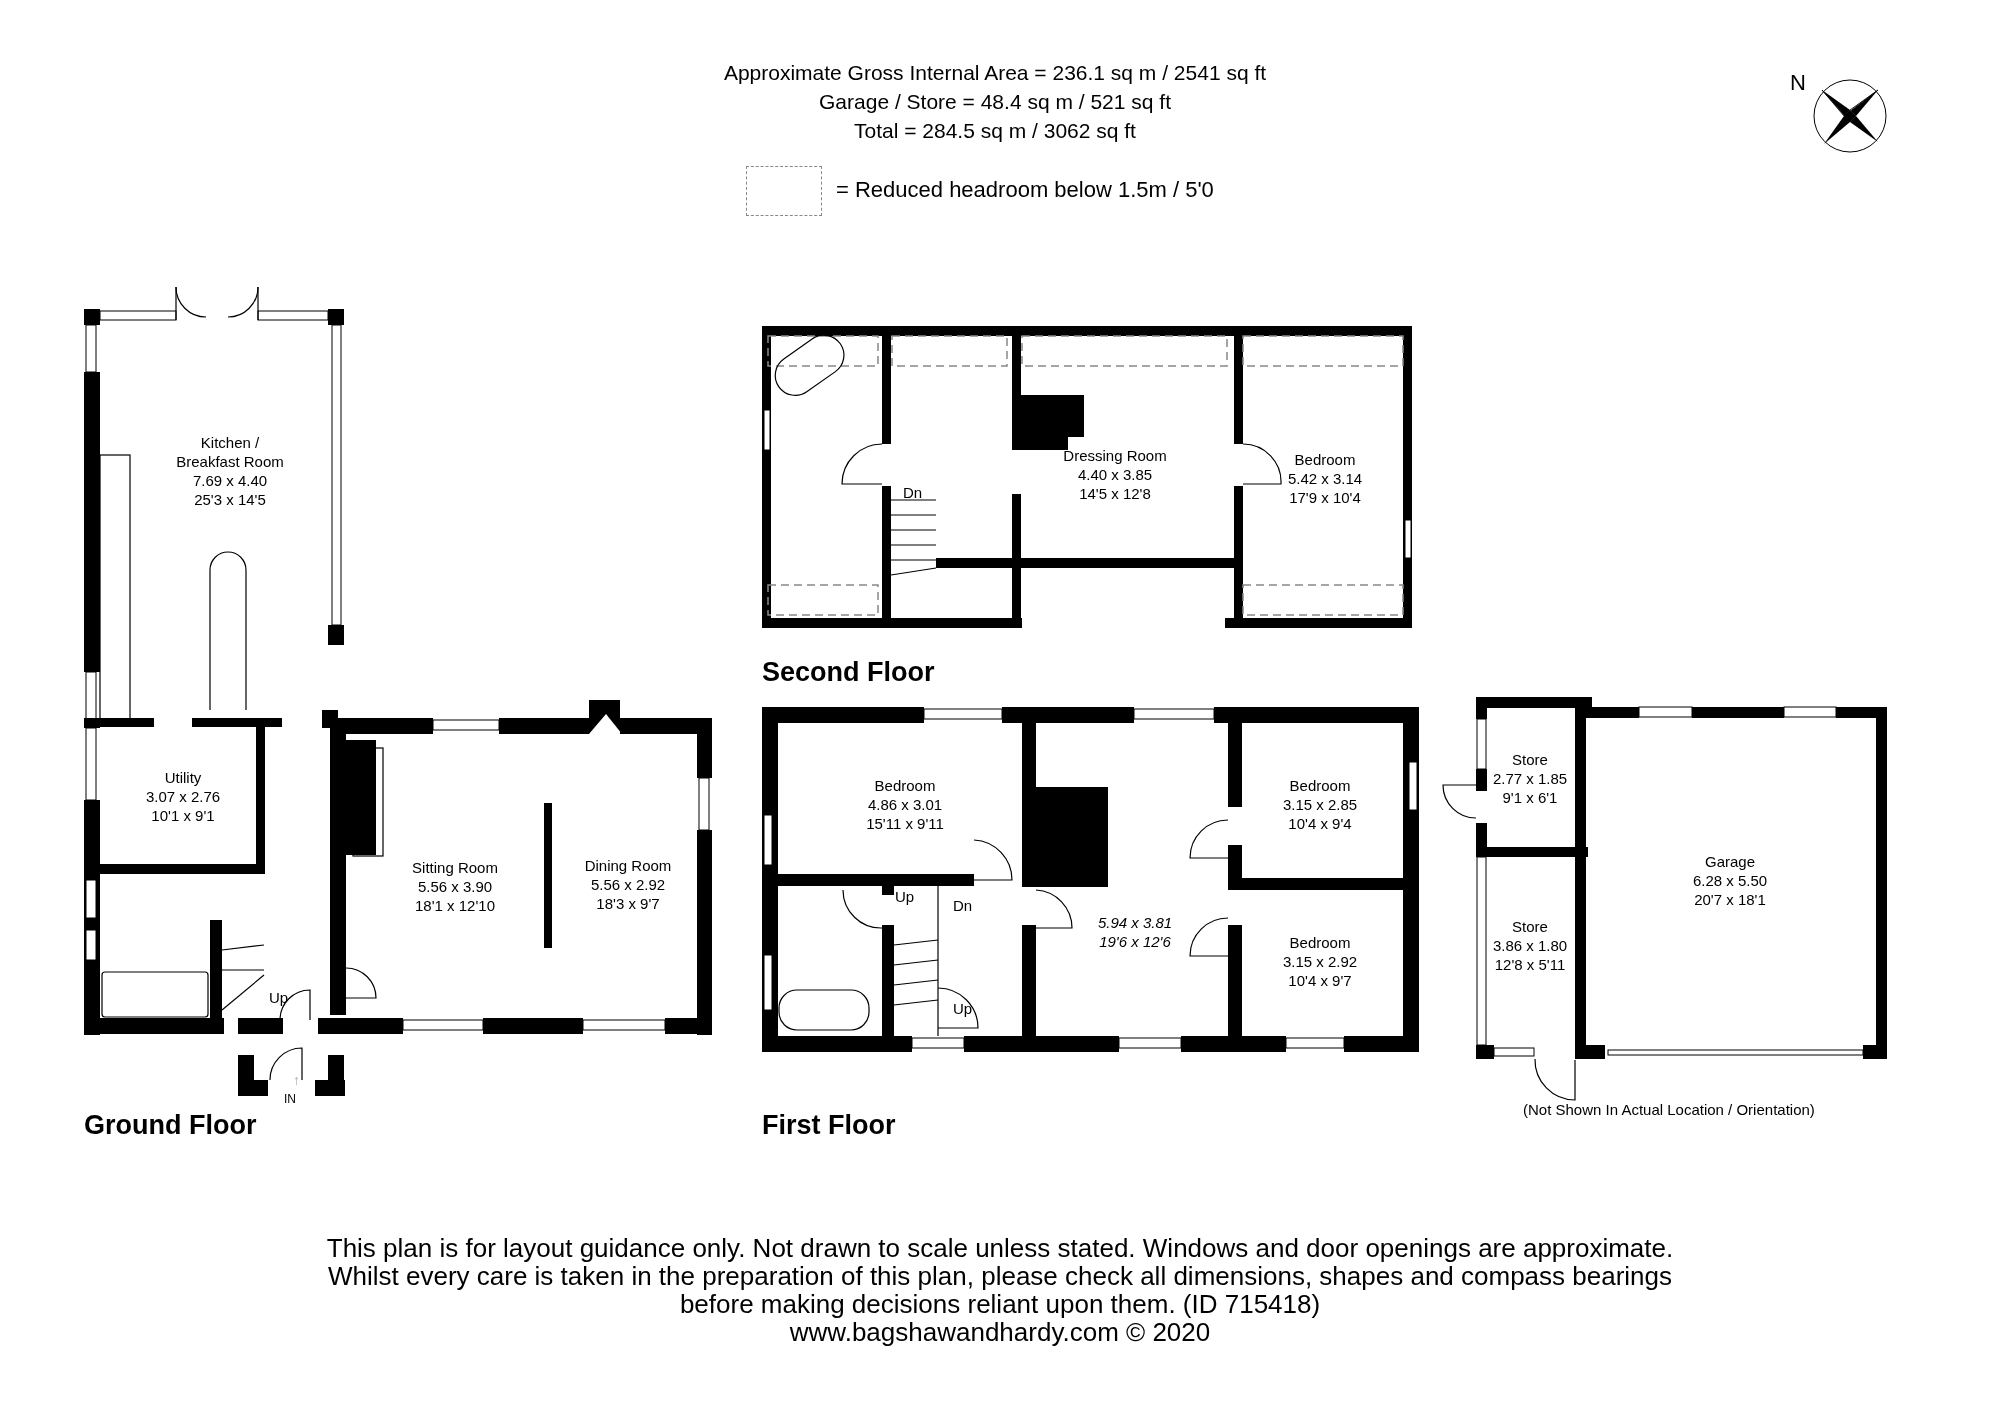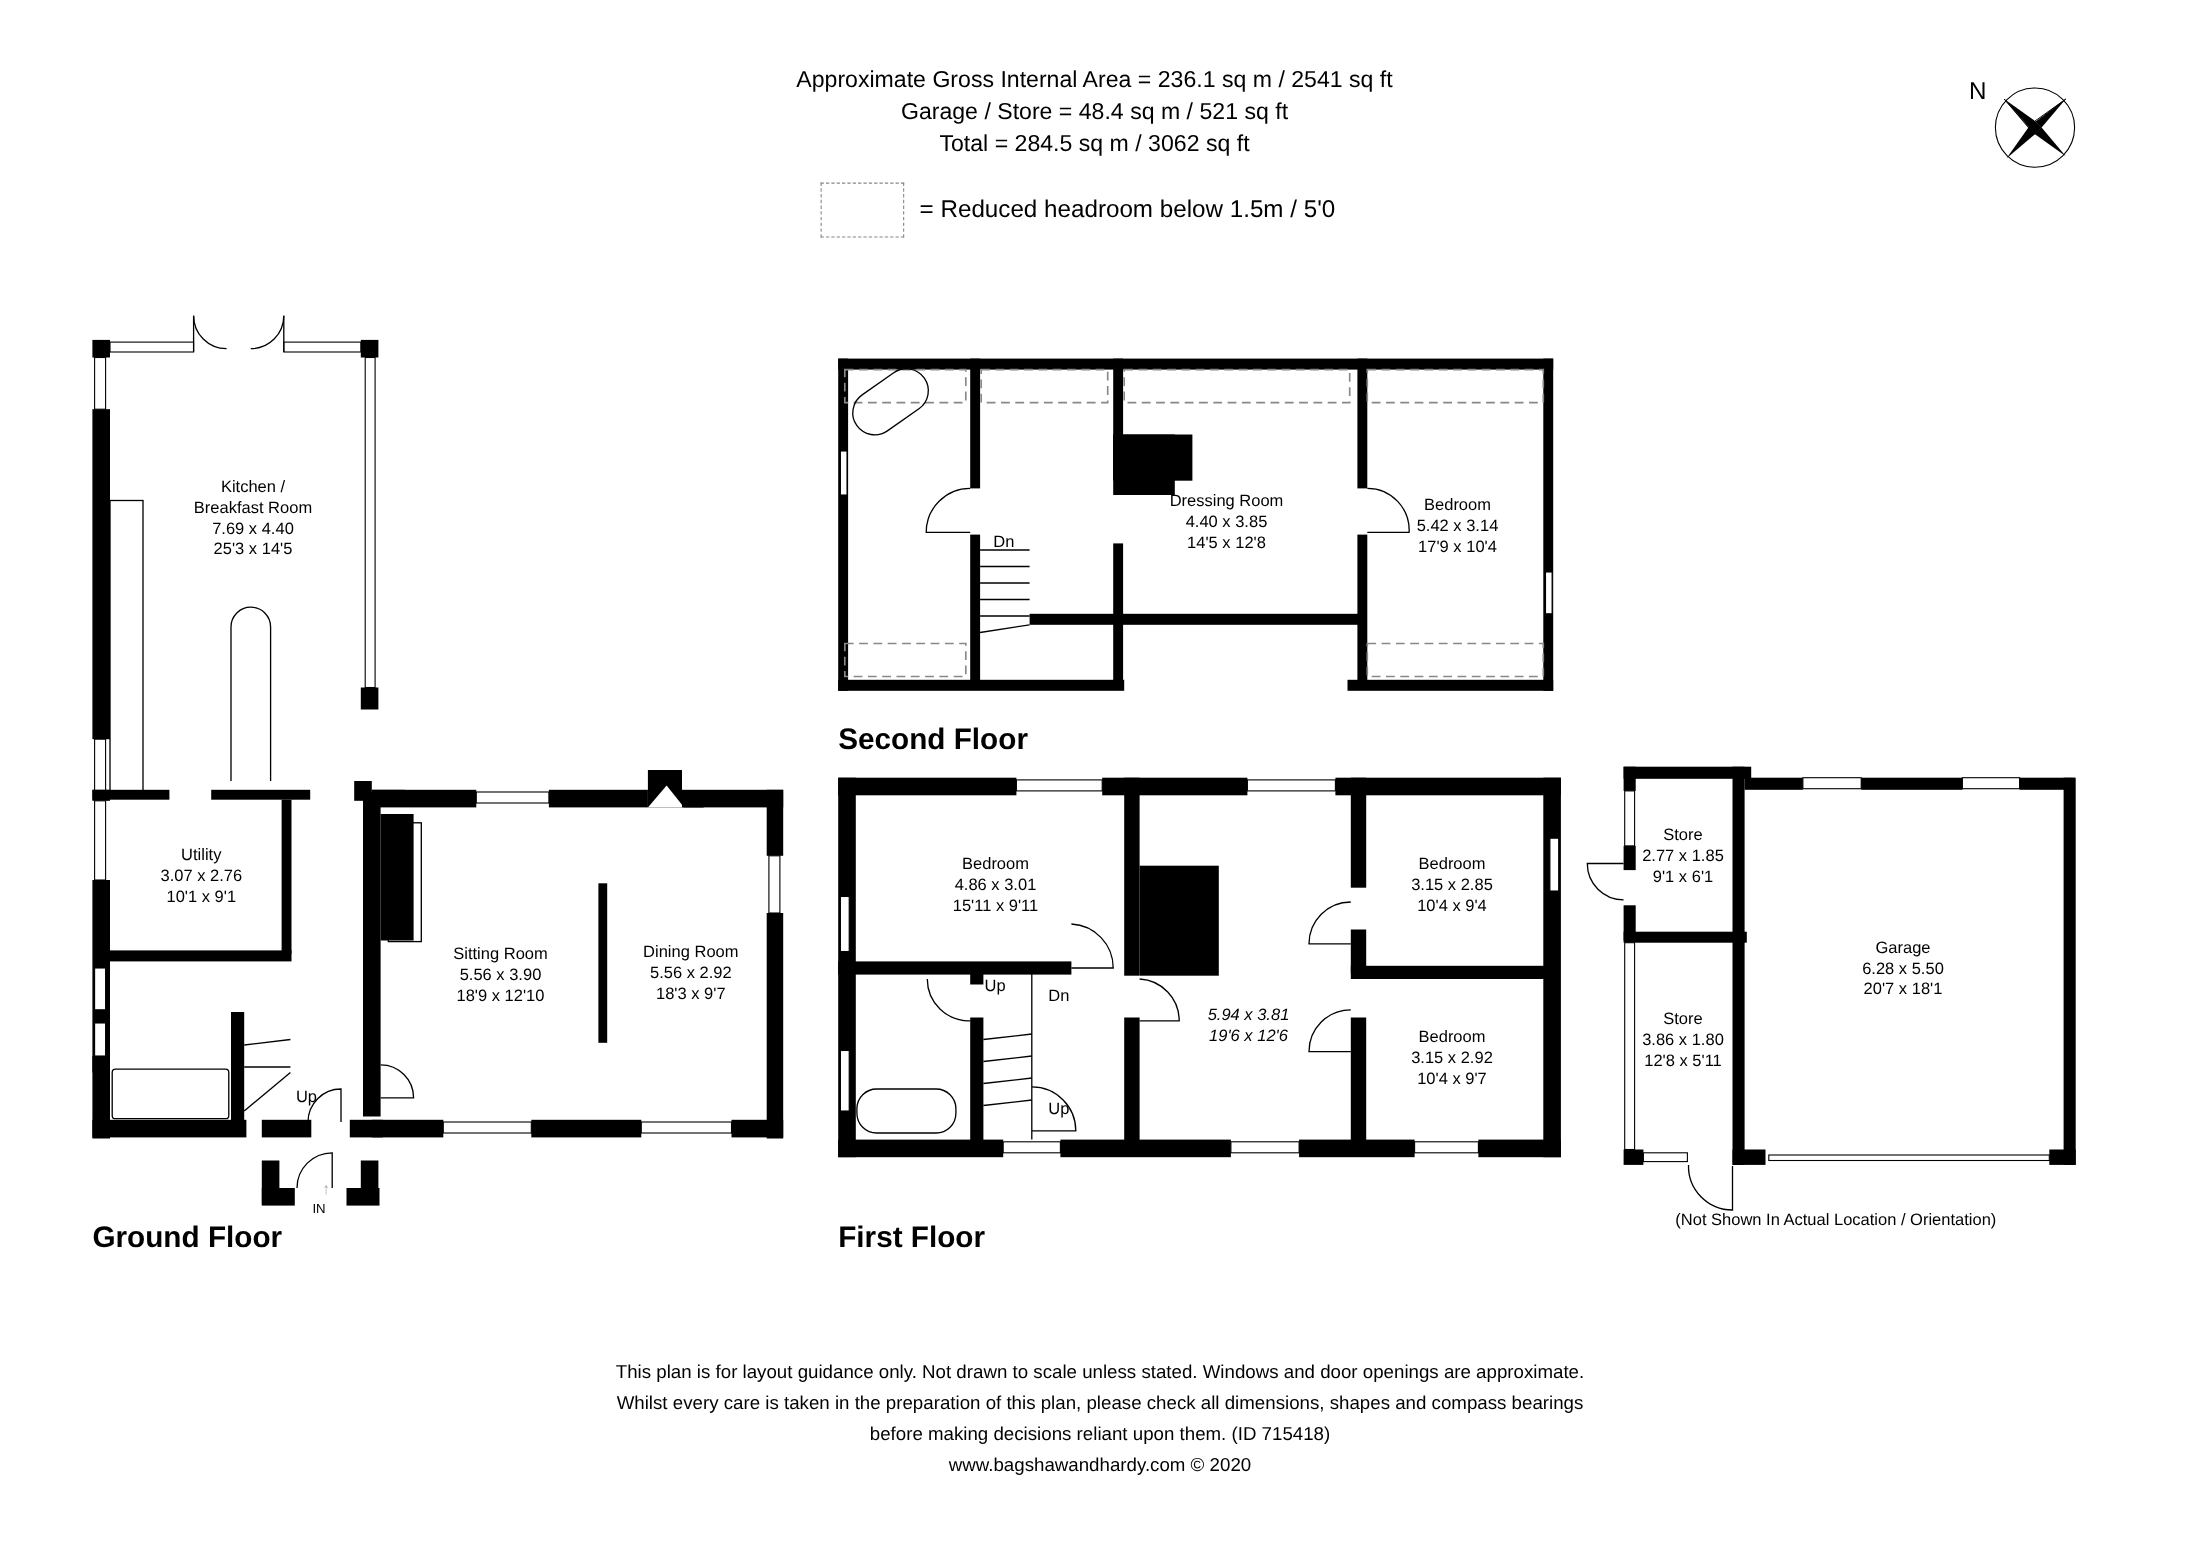--- a/index.html
+++ b/index.html
@@ -5,21 +5,21 @@
   html, body { margin:0; padding:0; background:#ffffff; }
   body { width:2000px; height:1413px; position:relative; overflow:hidden;
          font-family:"Liberation Sans", sans-serif; color:#000; }
   .abs { position:absolute; }
   .hdr { position:absolute; left:0; width:1990px; text-align:center; font-size:21px; line-height:26px; }
   .legend-box { position:absolute; left:746px; top:166px; width:76px; height:50px;
                 border:1.5px dashed #888; box-sizing:border-box; }
   .legend-text { position:absolute; left:836px; top:177px; font-size:22px; }
   .floor-label { position:absolute; font-weight:bold; font-size:27px; }
   .room { position:absolute; text-align:center; font-size:15px; line-height:19px; }
-  .footer { position:absolute; left:0; width:2000px; text-align:center; font-size:17px; line-height:28px; }
+  .footer { position:absolute; left:0; width:2000px; text-align:center; font-size:26px; line-height:28px; }
   .note { position:absolute; font-size:15px; }
   svg.plan { position:absolute; left:0; top:0; }
   .w { fill:#000; }
   .ln { stroke:#000; fill:none; stroke-width:1.2; }
   .dash { stroke:#888; fill:none; stroke-width:1.5; stroke-dasharray:8 5; }
   .win { fill:#fff; stroke:#000; stroke-width:1; }
 </style>
 </head>
 <body>
 
@@ -234,21 +234,21 @@
   <div>25'3 x 14'5</div>
 </div>
 <div class="room" style="left:128px; top:768px; width:110px;">
   <div>Utility</div>
   <div>3.07 x 2.76</div>
   <div>10'1 x 9'1</div>
 </div>
 <div class="room" style="left:385px; top:858px; width:140px;">
   <div>Sitting Room</div>
   <div>5.56 x 3.90</div>
-  <div>18'9 x 12'10</div>
+  <div>18'1 x 12'10</div>
 </div>
 <div class="room" style="left:568px; top:856px; width:120px;">
   <div>Dining Room</div>
   <div>5.56 x 2.92</div>
   <div>18'3 x 9'7</div>
 </div>
 <div class="abs" style="left:269px; top:989px; font-size:15px;">Up</div>
 <div class="abs" style="left:284px; top:1092px; font-size:12px;">IN</div>
 <div class="abs" style="left:293px; top:1072px; font-size:14px; color:#aaa;">↑</div>
 <div class="floor-label" style="left:84px; top:1110px;">Ground Floor</div>

